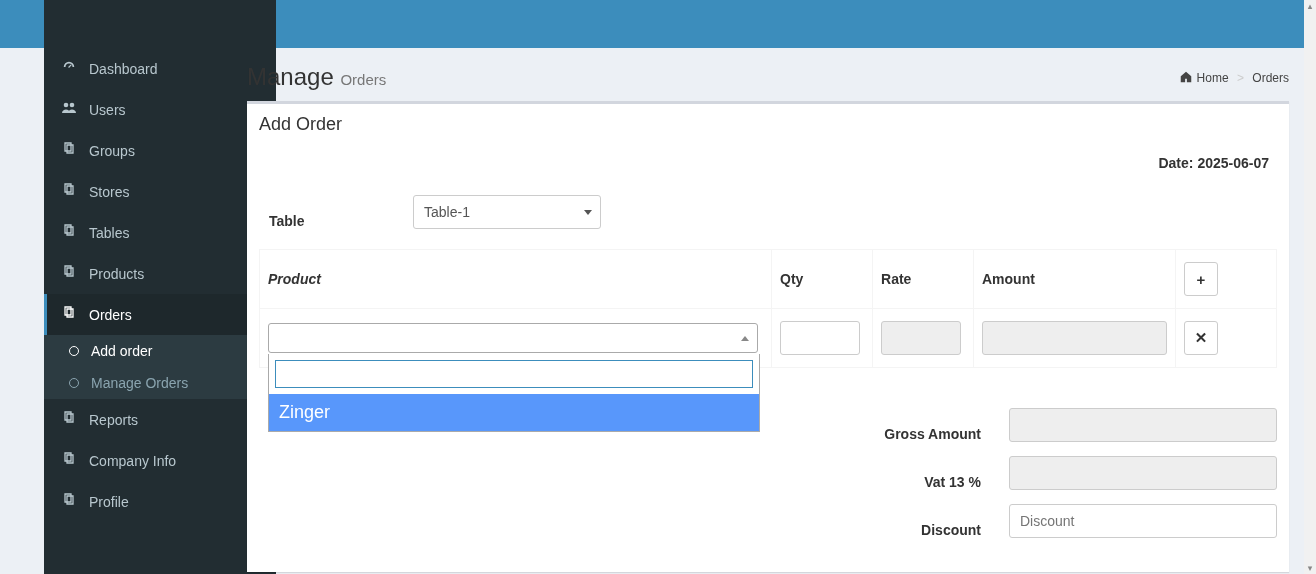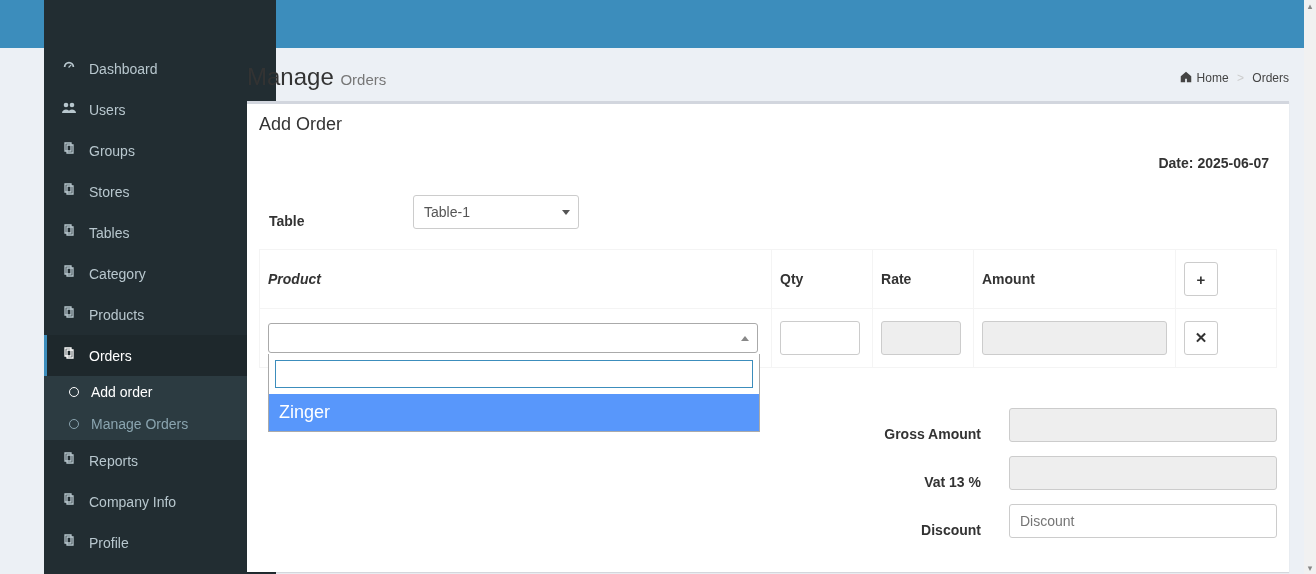--- a/index.html
+++ b/index.html
@@ -88,21 +88,21 @@
   padding: 10px 12px; font-size: 18px; color: #333;
 }
 .box-body { padding: 10px 12px 20px 12px; }
 .meta-right { text-align: right; padding-right: 8px; }
 .meta-right p { font-weight: 700; margin-bottom: 24px; font-size: 14px;}
 .form-row {
   display: flex; align-items: flex-end; margin: 0 10px 20px 10px;
 }
 .form-row label { width: 144px; font-weight: 700; font-size: 14px;}
 .select {
-  width: 166px; height: 34px; border: 1px solid #ccc; border-radius: 3px;
+  width: 188px; height: 34px; border: 1px solid #ccc; border-radius: 3px;
   padding: 6px 22px 6px 10px; font-size: 14px; background: #fff; color:#555;
   position: relative; display: inline-flex; align-items: center;
 }
 .select::after {
   content: ""; position: absolute; right: 8px; top: 14px;
   border-left: 4px solid transparent; border-right: 4px solid transparent;
   border-top: 5px solid #555;
 }
 .ordertable {
   width: 100%; border: 1px solid #f4f4f4; border-collapse: collapse;
@@ -218,26 +218,20 @@
     <span class="ico"><svg class="mini" viewBox="0 0 14 14">
           <path d="M3 1h6v8H3zM5 3h6v8H5z" fill="none" stroke="currentColor" stroke-width="1.3"></path>
         </svg></span>
     <span>Stores</span>
   </div>
   <div class="nav-item">
     <span class="ico"><svg class="mini" viewBox="0 0 14 14">
           <path d="M3 1h6v8H3zM5 3h6v8H5z" fill="none" stroke="currentColor" stroke-width="1.3"></path>
         </svg></span>
     <span>Tables</span>
-  </div>
-  <div class="nav-item">
-    <span class="ico"><svg class="mini" viewBox="0 0 14 14">
-          <path d="M3 1h6v8H3zM5 3h6v8H5z" fill="none" stroke="currentColor" stroke-width="1.3"></path>
-        </svg></span>
-    <span>Category</span>
   </div>
   <div class="nav-item">
     <span class="ico"><svg class="mini" viewBox="0 0 14 14">
           <path d="M3 1h6v8H3zM5 3h6v8H5z" fill="none" stroke="currentColor" stroke-width="1.3"></path>
         </svg></span>
     <span>Products</span>
     <span class="chev">‹</span>
   </div>
   <div class="nav-item active">
     <span class="ico"><svg class="mini" viewBox="0 0 14 14">

